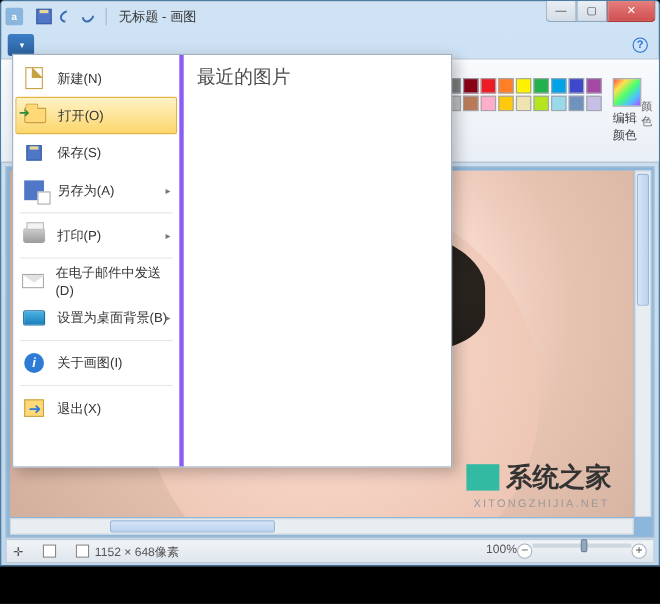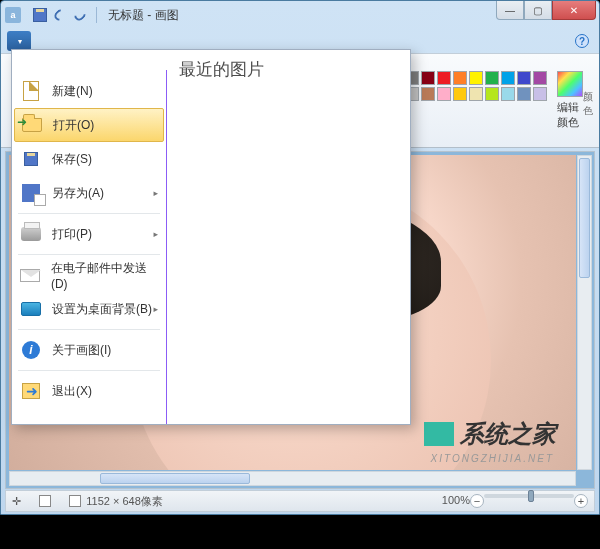--- a/index.html
+++ b/index.html
@@ -19,21 +19,21 @@
 .winbtns{position:absolute;right:3px;top:0;display:flex;}
 .winbtn{width:28px;height:19px;background:linear-gradient(#e9eef3,#d4dde7);border:1px solid #8fa8bd;border-top:none;display:flex;justify-content:center;align-items:center;font-size:10px;color:#444;}
 .winbtn.close{width:44px;background:linear-gradient(#e67d7d,#cf4f4f);border-color:#a53a3a;border-radius:0 0 4px 0;color:#fff;}
 .winbtn.min{border-radius:0 0 0 4px;}
 .ribbon-file-row{height:24px;display:flex;align-items:center;padding-left:6px;}
 .file-btn{width:24px;height:20px;background:linear-gradient(#3d7ec5,#2a5f9c);border-radius:3px;display:flex;justify-content:center;align-items:center;color:#fff;font-size:8px;}
 .file-btn::after{content:"▾";margin-left:2px;}
 .help-icon{position:absolute;right:10px;top:33px;width:14px;height:14px;border:1px solid #2673c7;border-radius:50%;background:#cfe2fb;display:flex;justify-content:center;align-items:center;color:#2673c7;font-size:10px;font-weight:bold;}
 .ribbon-area{height:95px;background:linear-gradient(#f9fbfd,#e9eff6);border-top:1px solid #c2ced9;border-bottom:1px solid #b2bec9;display:flex;}
 .dropdown-block{width:400px;height:376px;background:#fff;border:1px solid #a0aec0;box-shadow:4px 4px 12px rgba(0,0,0,.25);position:absolute;left:10px;top:48px;display:flex;z-index:10;}
-.menu-col{width:155px;border-right:1px solid #8b5cf6;padding:4px 0;margin-top:20px;}
+.menu-col{width:155px;border-right:4px solid #8b5cf6;padding:4px 0;}
 .recent-col{flex:1;padding:8px 12px;}
 .recent-head{font-size:17px;color:#4d4d4d;}
 .menu-item{height:34px;display:flex;align-items:center;padding:0 8px;font-size:12px;color:#333;gap:10px;position:relative;}
 .menu-item.active{background:linear-gradient(#fff2c5,#fbd66c);border:1px solid #e0b64a;border-radius:2px;margin:0 2px;padding:0 6px;height:34px;}
 .menu-item .arrow{position:absolute;right:8px;color:#777;font-size:9px;}
 .menu-sep{height:0;border-top:1px solid #e3e7ea;margin:3px 6px;}
 .micon{width:22px;height:22px;display:flex;justify-content:center;align-items:center;}
 .new-icon{width:16px;height:20px;background:#fff;border:1px solid #c7a244;position:relative;}
 .new-icon::before{content:"";position:absolute;right:-1px;top:-1px;border:5px solid transparent;border-left-color:#c7a244;border-bottom-color:#c7a244;}
 .open-icon{width:20px;height:14px;background:#ffd977;border:1px solid #c7a244;position:relative;border-radius:0 0 2px 2px;}
@@ -60,23 +60,23 @@
 .rainbow{width:26px;height:26px;background:linear-gradient(135deg,#ff4d4d,#ffe14d,#4dff6c,#4dc4ff,#b14dff);border:1px solid #9fa5ab;}
 .group-label{font-size:10px;color:#6b6b6b;margin-top:6px;}
 .canvas-area{position:absolute;left:4px;right:4px;top:150px;bottom:25px;background:#8cb7da;border:1px solid #b5c3cf;overflow:hidden;}
 .canvas{position:absolute;left:3px;top:3px;right:18px;bottom:18px;background:radial-gradient(circle at 55% 40%,#fde7dc 0%,#f6d6c8 35%,#e6c2b1 55%,#d2ae9d 100%);overflow:hidden;}
 .baby-head{position:absolute;left:50%;top:8%;width:360px;height:360px;background:radial-gradient(circle at 45% 40%,#fce0d2,#e8bcaa);border-radius:50%;transform:translateX(-45%);}
 .hair{position:absolute;left:50%;top:6%;width:250px;height:120px;background:radial-gradient(ellipse,#3d342d,#1e1a16);border-radius:50% 50% 30% 30%;transform:translateX(-48%);}
 .eye{position:absolute;width:42px;height:22px;background:#fff;border-radius:50%;top:48%;}
 .eye::after{content:"";position:absolute;left:11px;top:2px;width:18px;height:18px;background:#2c2723;border-radius:50%;}
 .eye.l{left:43%;}
 .eye.r{left:62%;}
-.wm{position:absolute;right:20px;bottom:20px;font-size:24px;color:#333;font-weight:bold;display:flex;align-items:center;gap:6px;font-style:italic;}
+.wm{position:absolute;right:20px;bottom:20px;font-size:24px;color:#333;font-weight:bold;display:flex;align-items:center;gap:6px;}
 .wm-icon{width:30px;height:24px;background:#33baa3;}
-.wm-sub{position:absolute;right:22px;bottom:6px;font-size:10px;color:#999;letter-spacing:2px;font-style:italic;}
+.wm-sub{position:absolute;right:22px;bottom:6px;font-size:10px;color:#999;letter-spacing:2px;}
 .hscroll{position:absolute;left:3px;right:18px;bottom:2px;height:15px;background:#e8edf1;border:1px solid #cfd7de;}
 .hthumb{position:absolute;left:90px;width:150px;top:1px;bottom:1px;background:linear-gradient(#d6e4f7,#bcd3ef);border:1px solid #9ab9da;border-radius:2px;}
 .vscroll{position:absolute;right:2px;top:3px;bottom:18px;width:15px;background:#e8edf1;border:1px solid #cfd7de;}
 .vthumb{position:absolute;top:2px;height:120px;left:1px;right:1px;background:linear-gradient(90deg,#d6e4f7,#bcd3ef);border:1px solid #9ab9da;border-radius:2px;}
 .statusbar{position:absolute;left:4px;right:4px;bottom:2px;height:22px;background:linear-gradient(#f1f4f7,#dfe6ed);border:1px solid #c2ced9;display:flex;align-items:center;font-size:11px;color:#555;padding:0 6px;gap:18px;}
 .sb-cell{display:flex;align-items:center;gap:5px;}
 .sb-icon{width:12px;height:12px;border:1px solid #888;background:#fff;}
 .zoom{margin-left:auto;display:flex;gap:0;}
 .zbtn{width:14px;height:14px;border:1px solid #a7b4c0;border-radius:50%;display:flex;justify-content:center;align-items:center;background:#fff;}
 .zslider{width:90px;height:4px;background:#cfd7de;position:relative;border-radius:2px;}

